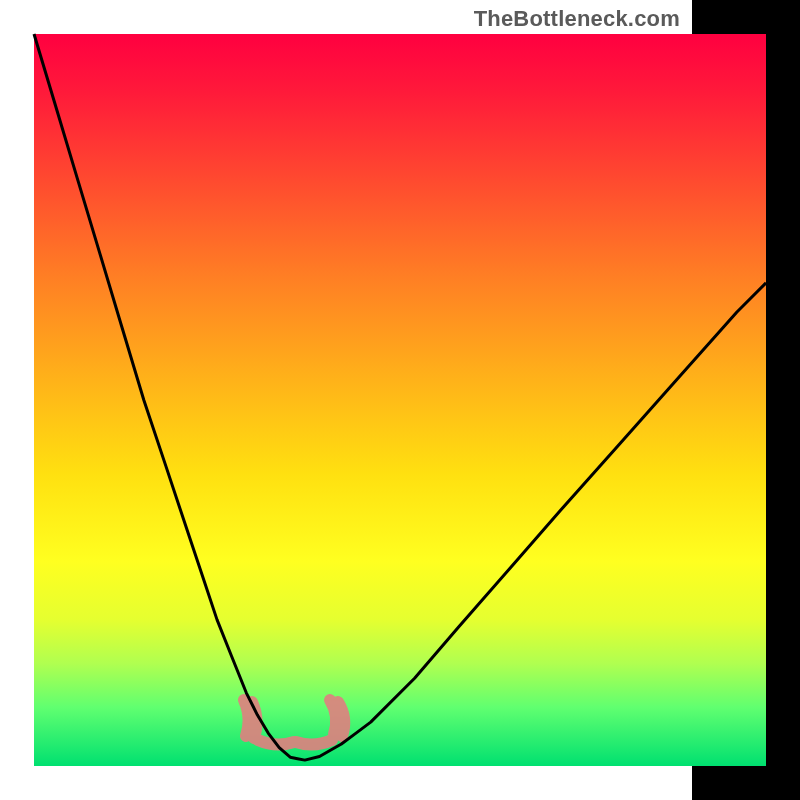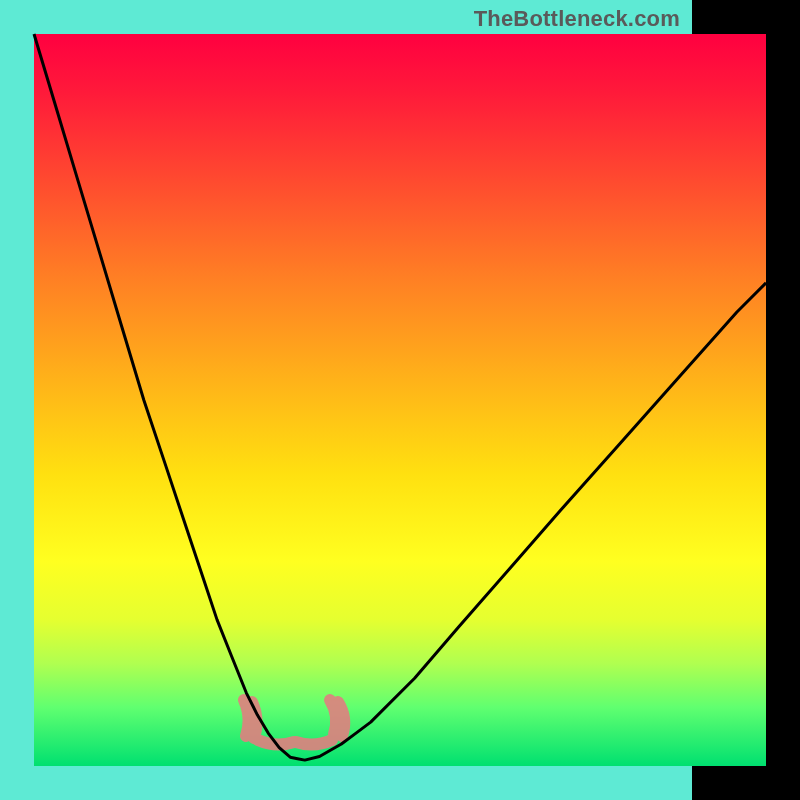--- a/index.html
+++ b/index.html
@@ -9,21 +9,21 @@
     height: 800px;
     background: #000;
     overflow: hidden;
   }
   .frame {
     position: absolute;
     top: 0;
     left: 0;
     width: 692px;
     height: 800px;
-    background: #5eead4;
+    background: #ffffff;
   }
   .plot-area {
     position: absolute;
     background: linear-gradient(to bottom,
       #ff0040 0%,
       #ff1a3a 8%,
       #ff4a2f 20%,
       #ff7a25 32%,
       #ffae1a 46%,
       #ffe010 60%,

